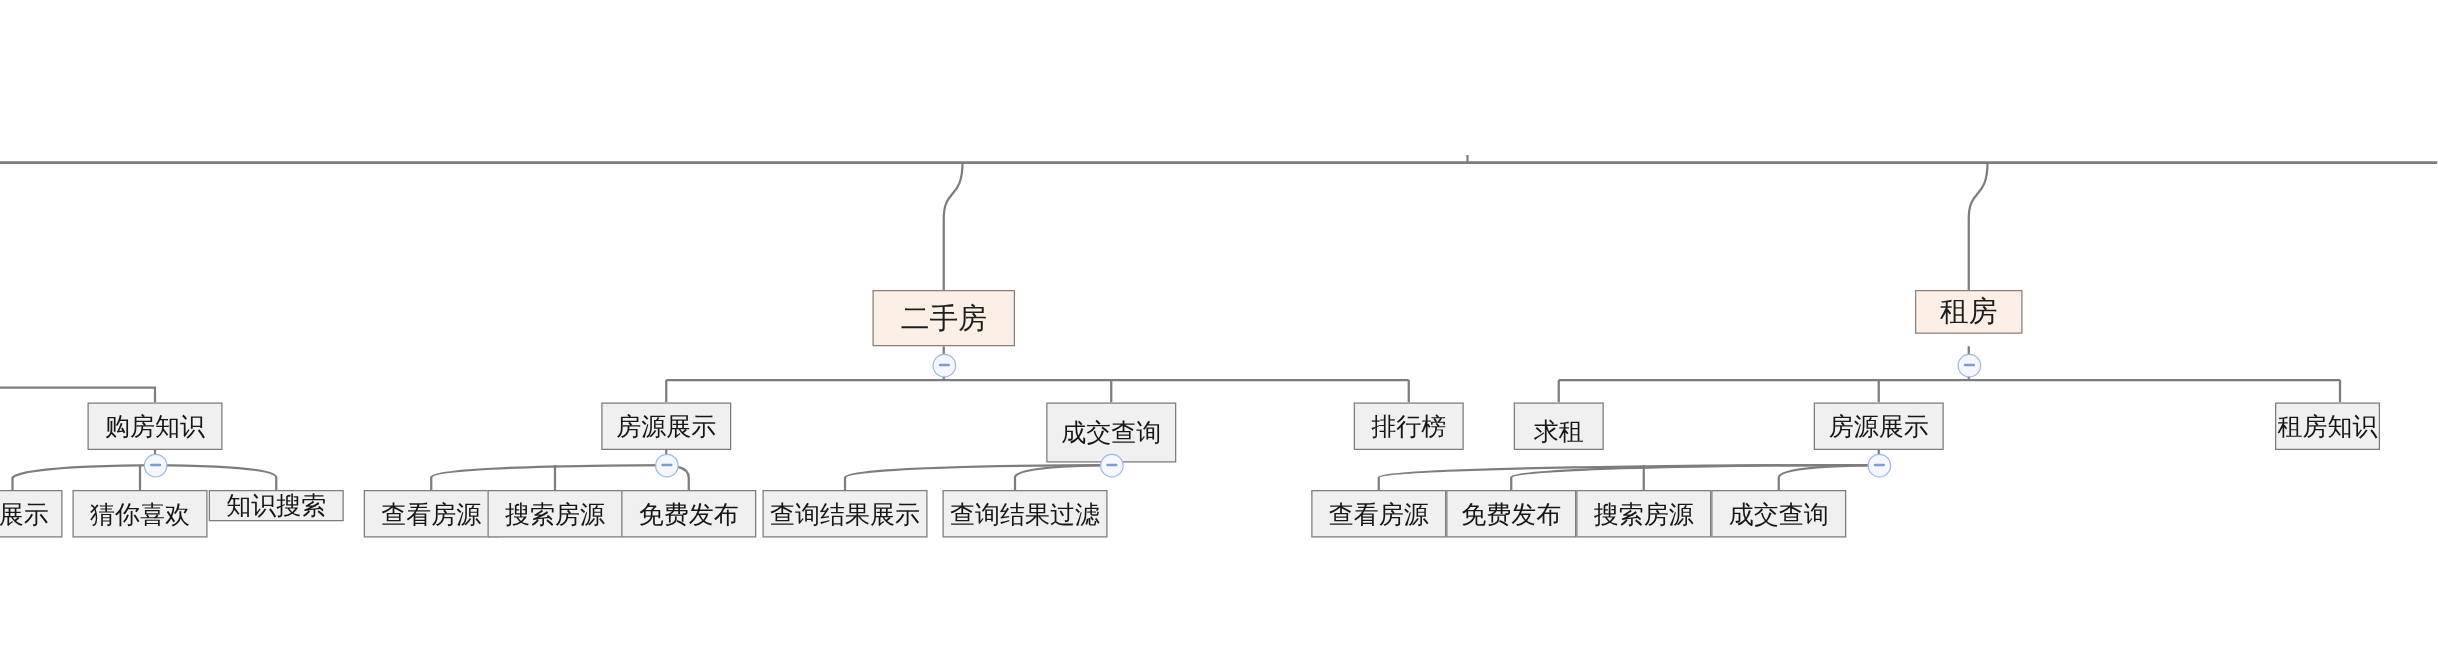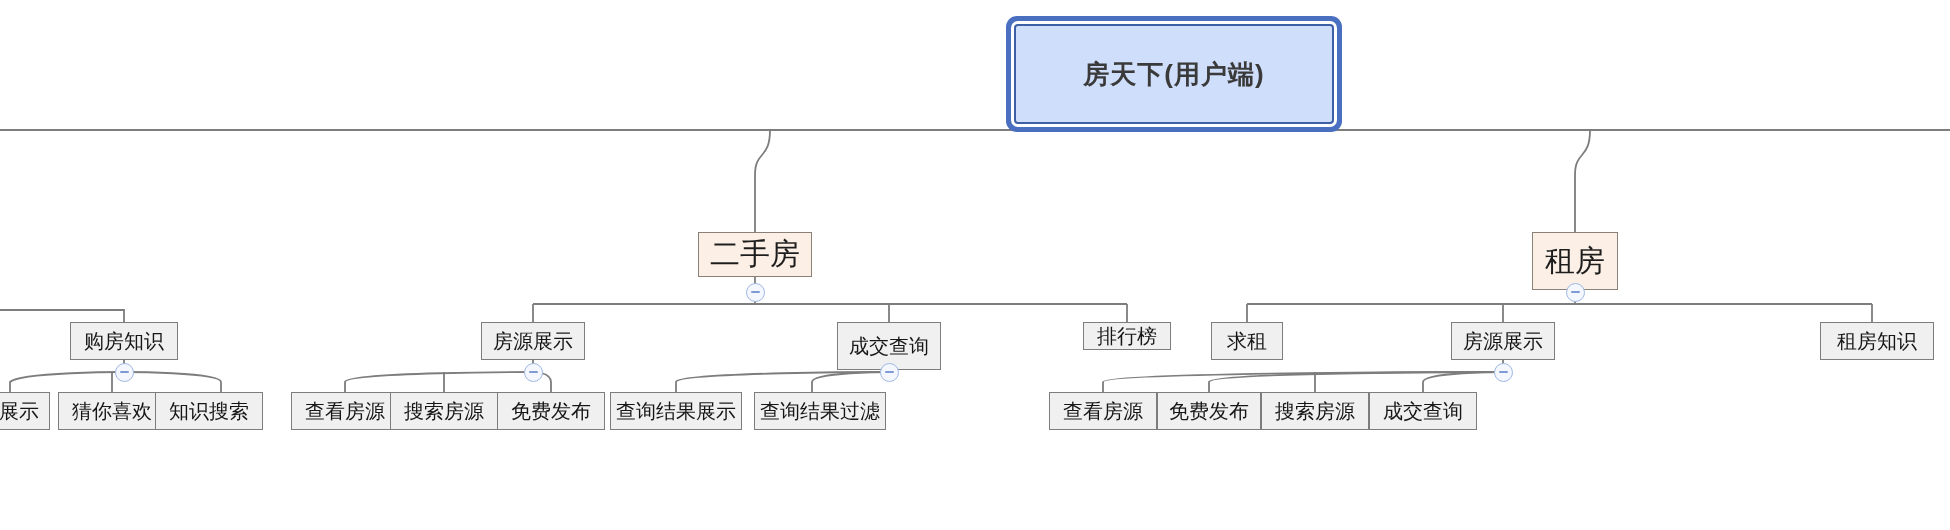--- a/index.html
+++ b/index.html
@@ -30,21 +30,21 @@
     font-size:26px;
     font-weight:bold;
     color:#3a3a3a;
     letter-spacing:1px;
   }
 
   
   .node.lvl2{
     background:#fcf0e6;
     border:1.6px solid #8a8178;
-    font-size:30px;
+    font-size:23px;
     color:#1d1d1d;
   }
 
   
   .node.lvl3, .node.leaf{
     background:#f0f0f0;
     border:1.6px solid #7d7d7d;
     font-size:20px;
     color:#161616;
   }
@@ -111,32 +111,29 @@
       <path d="M889,372 C889,372 812,372 812,382 L812,392"></path>
 
       <path d="M1503,360 L1503,372"></path>
       <path d="M1503,372 C1503,372 1103,372 1103,382 L1103,392"></path>
       <path d="M1503,372 C1503,372 1209,372 1209,382 L1209,392"></path>
       <path d="M1315,372 L1315,392"></path>
       <path d="M1503,372 C1503,372 1423,372 1423,382 L1423,392"></path>
     </g>
   </svg>
 
-  <div class="node root" style="left:1014px;top:24px;width:320px;height:100px;">
-    <span>房天下(用户端)</span>
-  </div>
 
   <div class="node lvl2" style="left:698px;top:232px;width:114px;height:45px;">
     <span>二手房</span>
   </div>
   <div class="collapse" style="left:755px;top:292px;">
     <i></i>
   </div>
 
-  <div class="node lvl2" style="left:1532px;top:232px;width:86px;height:58px;">
+  <div class="node lvl2" style="left:1532px;top:232px;width:86px;height:35px;">
     <span>租房</span>
   </div>
   <div class="collapse" style="left:1575px;top:292px;">
     <i></i>
   </div>
 
   <div class="node lvl3" style="left:70px;top:322px;width:108px;height:38px;">
     <span>购房知识</span>
   </div>
   <div class="collapse" style="left:124px;top:372px;">
@@ -150,46 +147,46 @@
     <i></i>
   </div>
 
   <div class="node lvl3" style="left:837px;top:322px;width:104px;height:48px;">
     <span>成交查询</span>
   </div>
   <div class="collapse" style="left:889px;top:372px;">
     <i></i>
   </div>
 
-  <div class="node lvl3" style="left:1083px;top:322px;width:88px;height:28px;">
+  <div class="node lvl3" style="left:1083px;top:322px;width:88px;height:38px;">
     <span>排行榜</span>
   </div>
 
-  <div class="node lvl3" style="left:1211px;top:322px;width:72px;height:38px;">
+  <div class="node lvl3" style="left:1211px;top:322px;width:72px;height:38px;align-items:flex-end;">
     <span>求租</span>
   </div>
 
   <div class="node lvl3" style="left:1451px;top:322px;width:104px;height:38px;">
     <span>房源展示</span>
   </div>
   <div class="collapse" style="left:1503px;top:372px;">
     <i></i>
   </div>
 
-  <div class="node lvl3" style="left:1820px;top:322px;width:114px;height:38px;">
+  <div class="node lvl3" style="left:1820px;top:322px;width:84px;height:38px;">
     <span>租房知识</span>
   </div>
 
   <div class="node leaf" style="left:-30px;top:392px;width:80px;height:38px;justify-content:flex-end;padding-right:10px;">
     <span>展示</span>
   </div>
   <div class="node leaf" style="left:58px;top:392px;width:108px;height:38px;">
     <span>猜你喜欢</span>
   </div>
-  <div class="node leaf" style="left:155px;top:392px;width:108px;height:38px;">
+  <div class="node leaf" style="left:167px;top:392px;width:108px;height:25px;">
     <span>知识搜索</span>
   </div>
 
   <div class="node leaf" style="left:291px;top:392px;width:108px;height:38px;">
     <span>查看房源</span>
   </div>
   <div class="node leaf" style="left:390px;top:392px;width:108px;height:38px;">
     <span>搜索房源</span>
   </div>
   <div class="node leaf" style="left:497px;top:392px;width:108px;height:38px;">

